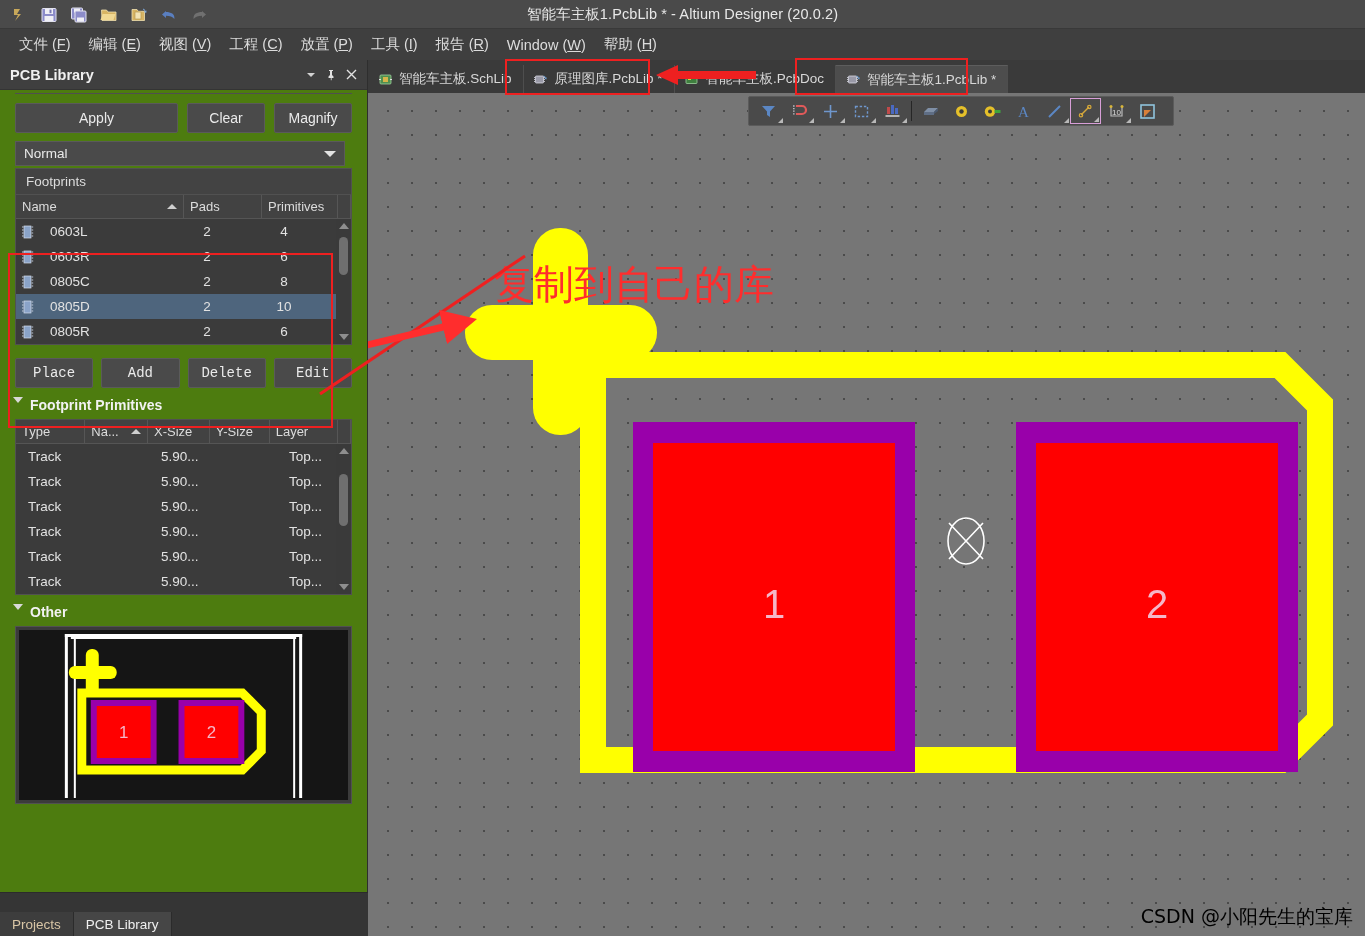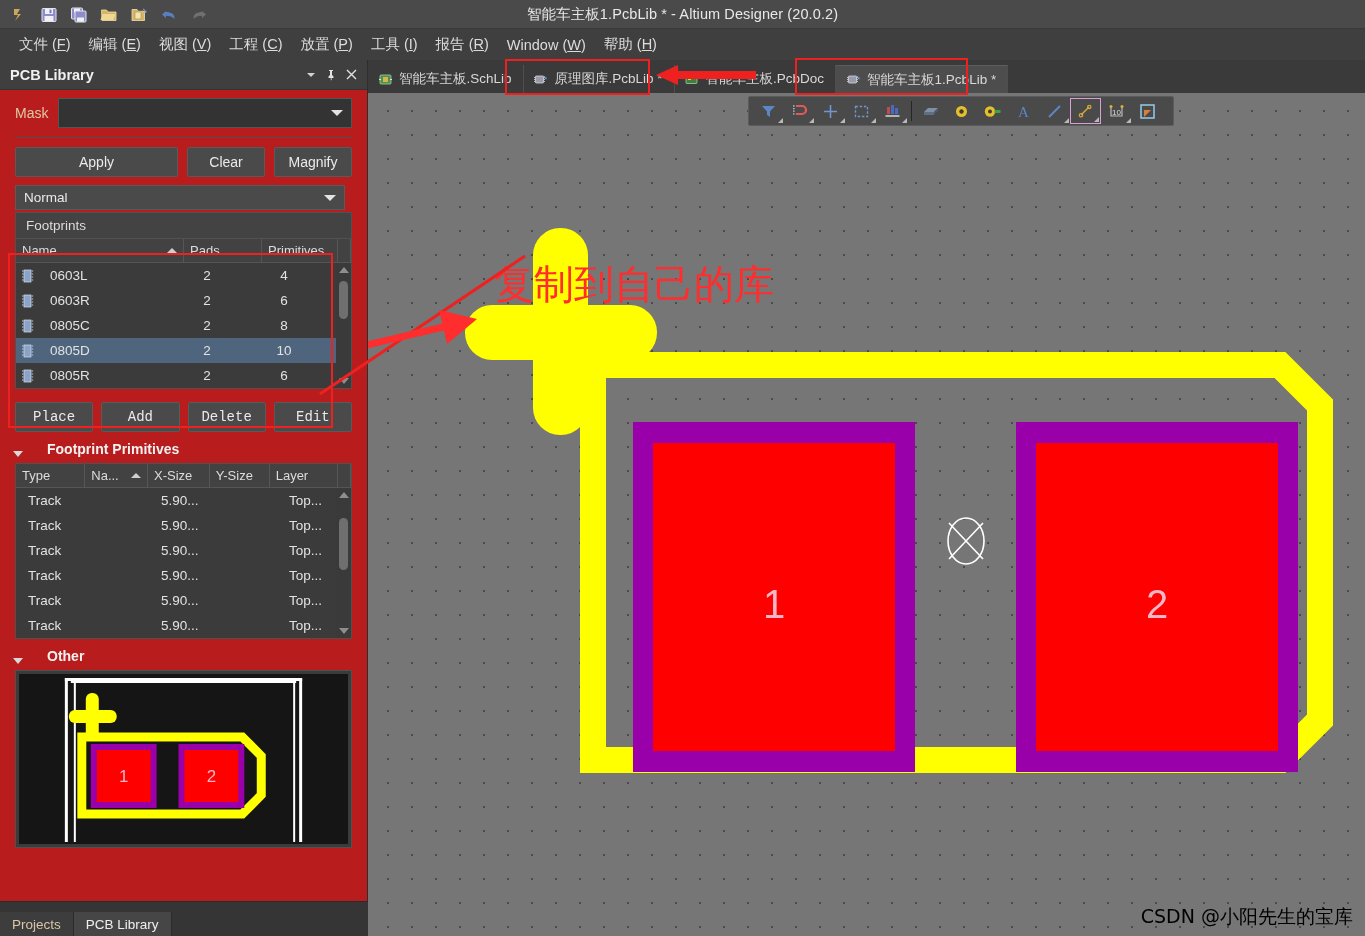--- a/index.html
+++ b/index.html
@@ -62,21 +62,21 @@
 
   
   .ann-box {
     position: absolute; border: 2.5px solid #ee2020; pointer-events: none; z-index: 40;
   }
   .ann-arrow { position: absolute; pointer-events: none; z-index: 41; }
 
   
   .panel {
     position: absolute; left: 0; top: 60px; width: 368px; height: 876px;
-    background: #b91c1c;
+    background: #4d7c0f;
     border-right: 1px solid #2e2e2e;
   }
   .panel-header {
     height: 30px; display: flex; align-items: center;
     padding: 0 6px 0 10px; background: #3f3f3f;
     border-bottom: 1px solid #343434;
   }
   .panel-title { color: #f0f0f0; font-size: 14.5px; font-weight: bold; flex: 1; }
   .panel-btn { width: 20px; height: 20px; display: flex; align-items: center; justify-content: center; color: #cfcfcf; font-size: 12px; }
 
@@ -146,32 +146,32 @@
   .vscroll {
     position: absolute; right: 0; top: 0; width: 15px; bottom: 0; background: #3a3a3a;
     display: flex; flex-direction: column; align-items: center; justify-content: space-between;
   }
   .vs-arrow { width: 0; height: 0; margin: 4px 0; }
   .vs-up { border-left: 5px solid transparent; border-right: 5px solid transparent; border-bottom: 6px solid #8e8e8e; }
   .vs-dn { border-left: 5px solid transparent; border-right: 5px solid transparent; border-top: 6px solid #8e8e8e; }
   .vs-thumb { width: 9px; background: #6f6f6f; border-radius: 5px; }
 
   .sect-head {
-    display: flex; align-items: flex-end; gap: 24px; padding: 9px 15px 6px 13px;
+    display: flex; align-items: flex-start; gap: 7px; padding: 9px 15px 6px 13px;
     color: #f2f2f2; font-size: 14px; font-weight: bold;
   }
   .tri { width: 0; height: 0; border-left: 5px solid transparent; border-right: 5px solid transparent; border-top: 6px solid #d9d9d9; }
 
   
   .preview-wrap { margin: 0 15px; background: #3b3b3b; border: 1px solid #515151; padding: 3px; }
   .preview { position: relative; width: 100%; height: 170px; background: #151515; overflow: hidden; }
 
   
   .panel-tabs {
-    position: absolute; left: 0; bottom: 0; width: 368px; height: 35px;
+    position: absolute; left: 0; bottom: 0; width: 368px; height: 44px;
     background: #353535; display: flex; align-items: flex-end; border-top: 1px solid #2b2b2b;
   }
   .ptab {
     height: 24px; padding: 0 12px; display: flex; align-items: center;
     color: #d9c6a6; font-size: 13.5px; background: #3d3d3d;
     border-right: 1px solid #2b2b2b;
   }
   .ptab.active { background: #464646; color: #efefef; }
 
   
@@ -345,26 +345,20 @@
       </div>
       <div class="panel-btn">
         <svg width="11" height="11" viewBox="0 0 11 11">
             <path d="M1 1l9 9M10 1l-9 9" stroke="#e2e2e2" stroke-width="1.4"></path>
           </svg>
       </div>
     </div>
 
     <div class="panel-body">
 
-      <div class="mask-row">
-        <div class="mask-label">Mask</div>
-        <div class="mask-input">
-          <span class="caret-dn"></span>
-        </div>
-      </div>
       <div class="hr"></div>
 
       <div class="btn-row">
         <div class="btn grow">Apply</div>
         <div class="btn w95">Clear</div>
         <div class="btn w95">Magnify</div>
       </div>
 
       <div class="combo-row">
         <div class="combo">

